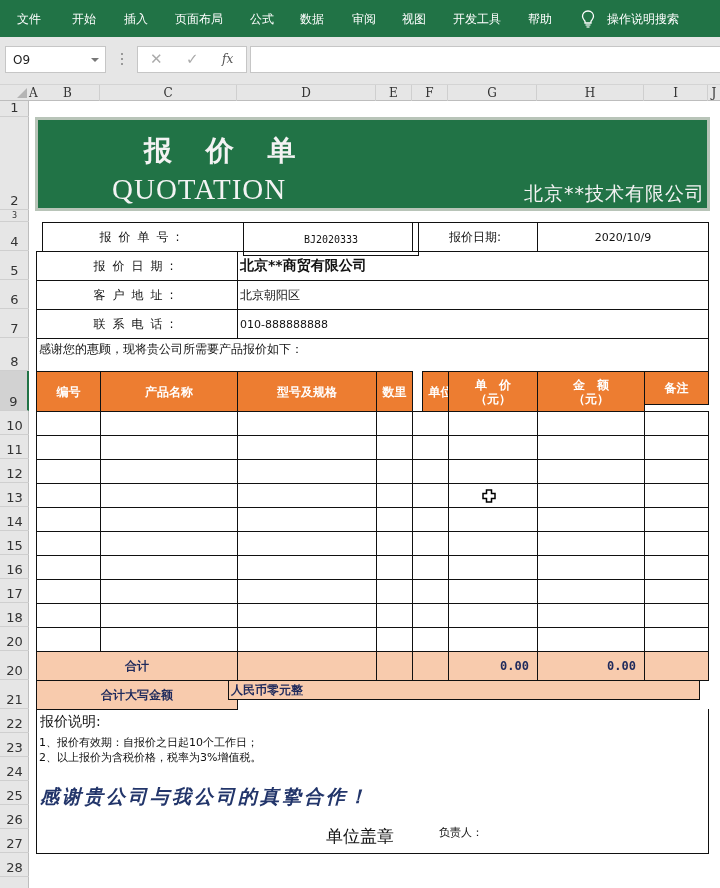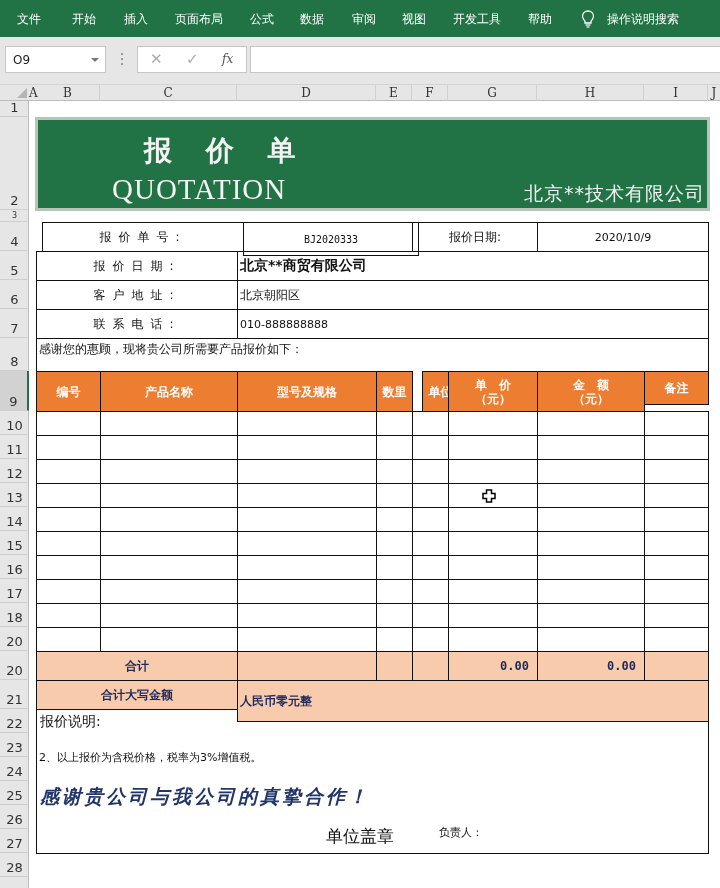--- a/index.html
+++ b/index.html
@@ -272,24 +272,25 @@
 
   <div class="cell center peach" style="left:6px;top:550px;width:202px;height:30px">合计</div>
   <div class="cell peach" style="left:207px;top:550px;width:140px;height:30px"></div>
   <div class="cell peach" style="left:346px;top:550px;width:37px;height:30px"></div>
   <div class="cell peach" style="left:382px;top:550px;width:37px;height:30px"></div>
   <div class="cell peach right mono" style="left:418px;top:550px;width:90px;height:30px;padding-right:8px">0.00</div>
   <div class="cell peach right mono" style="left:507px;top:550px;width:108px;height:30px;padding-right:8px">0.00</div>
   <div class="cell peach" style="left:614px;top:550px;width:65px;height:30px"></div>
 
   <div class="cell center peach" style="left:6px;top:579px;width:202px;height:30px">合计大写金额</div>
-  <div class="cell left peach" style="left:207px;top:579px;width:472px;height:42px">人民币零元整</div>
+  <div class="cell left peach" style="left:198px;top:579px;width:472px;height:20px">人民币零元整</div>
 
   <div class="abs" style="left:6px;top:608px;width:673px;height:145px;border:1px solid #111;border-top:none">
     <div class="abs" style="left:3px;top:4px;font-size:14px;color:#111">报价说明:</div>
+    <div class="abs" style="left:2px;top:26px;font-size:11px;color:#111;white-space:nowrap">1、报价有效期：自报价之日起10个工作日；</div>
     <div class="abs" style="left:2px;top:41px;font-size:11px;color:#111;white-space:nowrap">2、以上报价为含税价格，税率为3%增值税。</div>
     <div class="abs" style="left:3px;top:75px;font-size:19px;color:#22356a;font-weight:bold;font-style:italic;letter-spacing:3px;white-space:nowrap">感谢贵公司与我公司的真挚合作！</div>
     <div class="abs" style="left:289px;top:116px;font-size:17px;color:#111">单位盖章</div>
     <div class="abs" style="left:402px;top:116px;font-size:11px;color:#111">负责人：</div>
   </div>
 
   <svg class="cursor" style="left:452px;top:388px" viewBox="0 0 14 14">
     <path d="M4.5 1 H9.5 V4.5 H13 V9.5 H9.5 V13 H4.5 V9.5 H1 V4.5 H4.5 Z" fill="#fff" stroke="#000" stroke-width="1.5"></path>
   </svg>
 </div>

